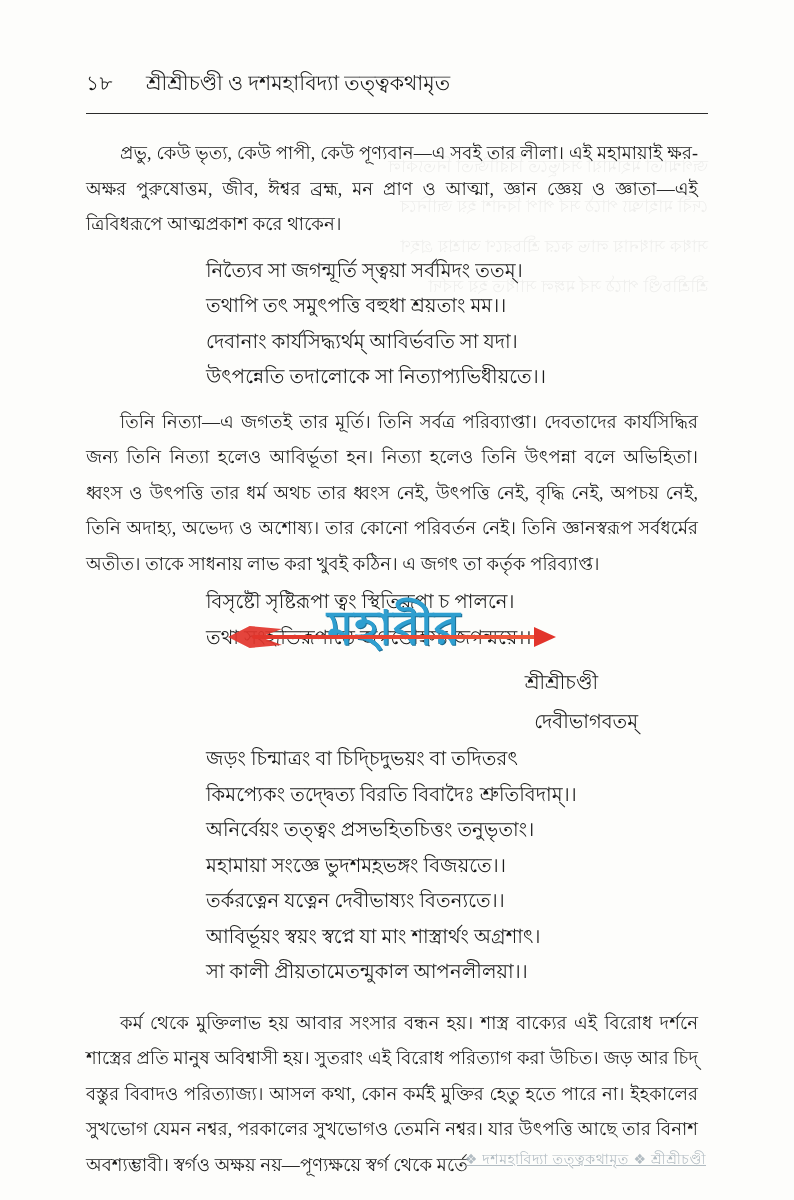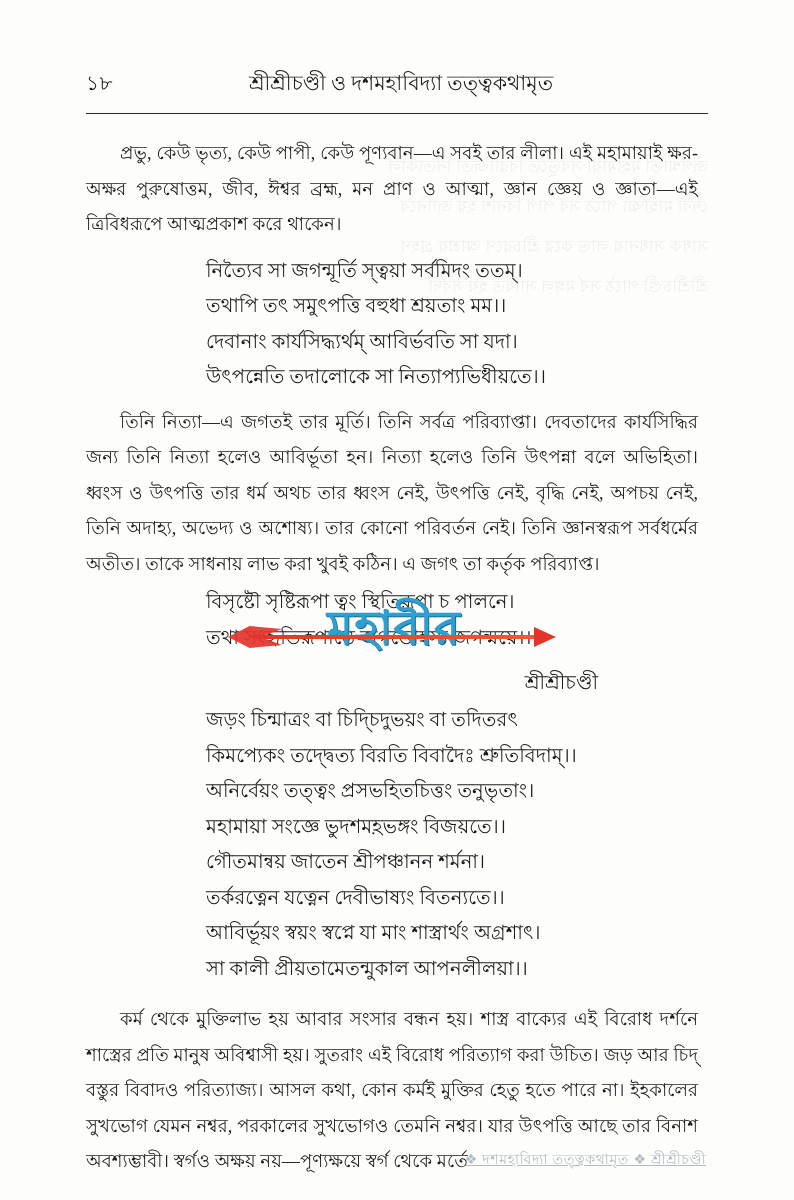--- a/index.html
+++ b/index.html
@@ -54,21 +54,21 @@
     align-items: baseline;
   }
   .folio {
     font-size: 20px;
     letter-spacing: 0.5px;
     width: 60px;
     flex: none;
   }
   .running-title {
     flex: 1;
-    text-align: center;
+    text-align: left;
     font-size: 20.5px;
     padding-right: 52px;
     white-space: nowrap;
   }
 
   .rule {
     position: absolute;
     top: 113px;
     left: 86px;
     right: 86px;
@@ -219,27 +219,27 @@
 
       <p class="para cont">তিনি নিত্যা—এ জগতই তার মূর্তি। তিনি সর্বত্র পরিব্যাপ্তা। দেবতাদের কার্যসিদ্ধির জন্য তিনি নিত্যা হলেও আবির্ভূতা হন। নিত্যা হলেও তিনি উৎপন্না বলে অভিহিতা। ধ্বংস ও উৎপত্তি তার ধর্ম অথচ তার ধ্বংস নেই, উৎপত্তি নেই, বৃদ্ধি নেই, অপচয় নেই, তিনি অদাহ্য, অভেদ্য ও অশোষ্য। তার কোনো পরিবর্তন নেই। তিনি জ্ঞানস্বরূপ সর্বধর্মের অতীত। তাকে সাধনায় লাভ করা খুবই কঠিন। এ জগৎ তা কর্তৃক পরিব্যাপ্ত।</p>
 
       <div class="verse tight">
         <div class="line">বিসৃষ্টৌ সৃষ্টিরূপা ত্বং স্থিতিরূপা চ পালনে।</div>
         <div class="line">তথা সংহৃতিরূপান্তে জগতোহস্য জগন্ময়ে।।</div>
       </div>
 
       <div class="source">শ্রীশ্রীচণ্ডী</div>
 
+      <div class="source second">দেবীভাগবতম্</div>
 
       <div class="verse tight">
         <div class="line">জড়ং চিন্মাত্রং বা চিদ্চিদুভয়ং বা তদিতরৎ</div>
         <div class="line">কিমপ্যেকং তদ্দ্বেত্য বিরতি বিবাদৈঃ শ্রুতিবিদাম্।।</div>
         <div class="line">অনির্বেয়ং তত্ত্বং প্রসভহিতচিত্তং তনুভৃতাং।</div>
         <div class="line">মহামায়া সংজ্ঞে ভুদশমহ়ভঙ্গং বিজয়তে।।</div>
-        <div class="line">গৌতমান্বয় জাতেন শ্রীপঞ্চানন শর্মনা।</div>
         <div class="line">তর্করত্নেন যত্নেন দেবীভাষ্যং বিতন্যতে।।</div>
         <div class="line">আবির্ভূয়ং স্বয়ং স্বপ্নে যা মাং শাস্ত্রার্থং অগ্রশাৎ।</div>
         <div class="line">সা কালী প্রীয়তামেতন্মুকাল আপনলীলয়া।।</div>
       </div>
 
       <div class="gap-small"></div>
 
       <p class="para cont">কর্ম থেকে মুক্তিলাভ হয় আবার সংসার বন্ধন হয়। শাস্ত্র বাক্যের এই বিরোধ দর্শনে শাস্ত্রের প্রতি মানুষ অবিশ্বাসী হয়। সুতরাং এই বিরোধ পরিত্যাগ করা উচিত। জড় আর চিদ্ বস্তুর বিবাদও পরিত্যাজ্য। আসল কথা, কোন কর্মই মুক্তির হেতু হতে পারে না। ইহকালের সুখভোগ যেমন নশ্বর, পরকালের সুখভোগও তেমনি নশ্বর। যার উৎপত্তি আছে তার বিনাশ অবশ্যম্ভাবী। স্বর্গও অক্ষয় নয়—পূণ্যক্ষয়ে স্বর্গ থেকে মর্তে</p>
 
     </div>

